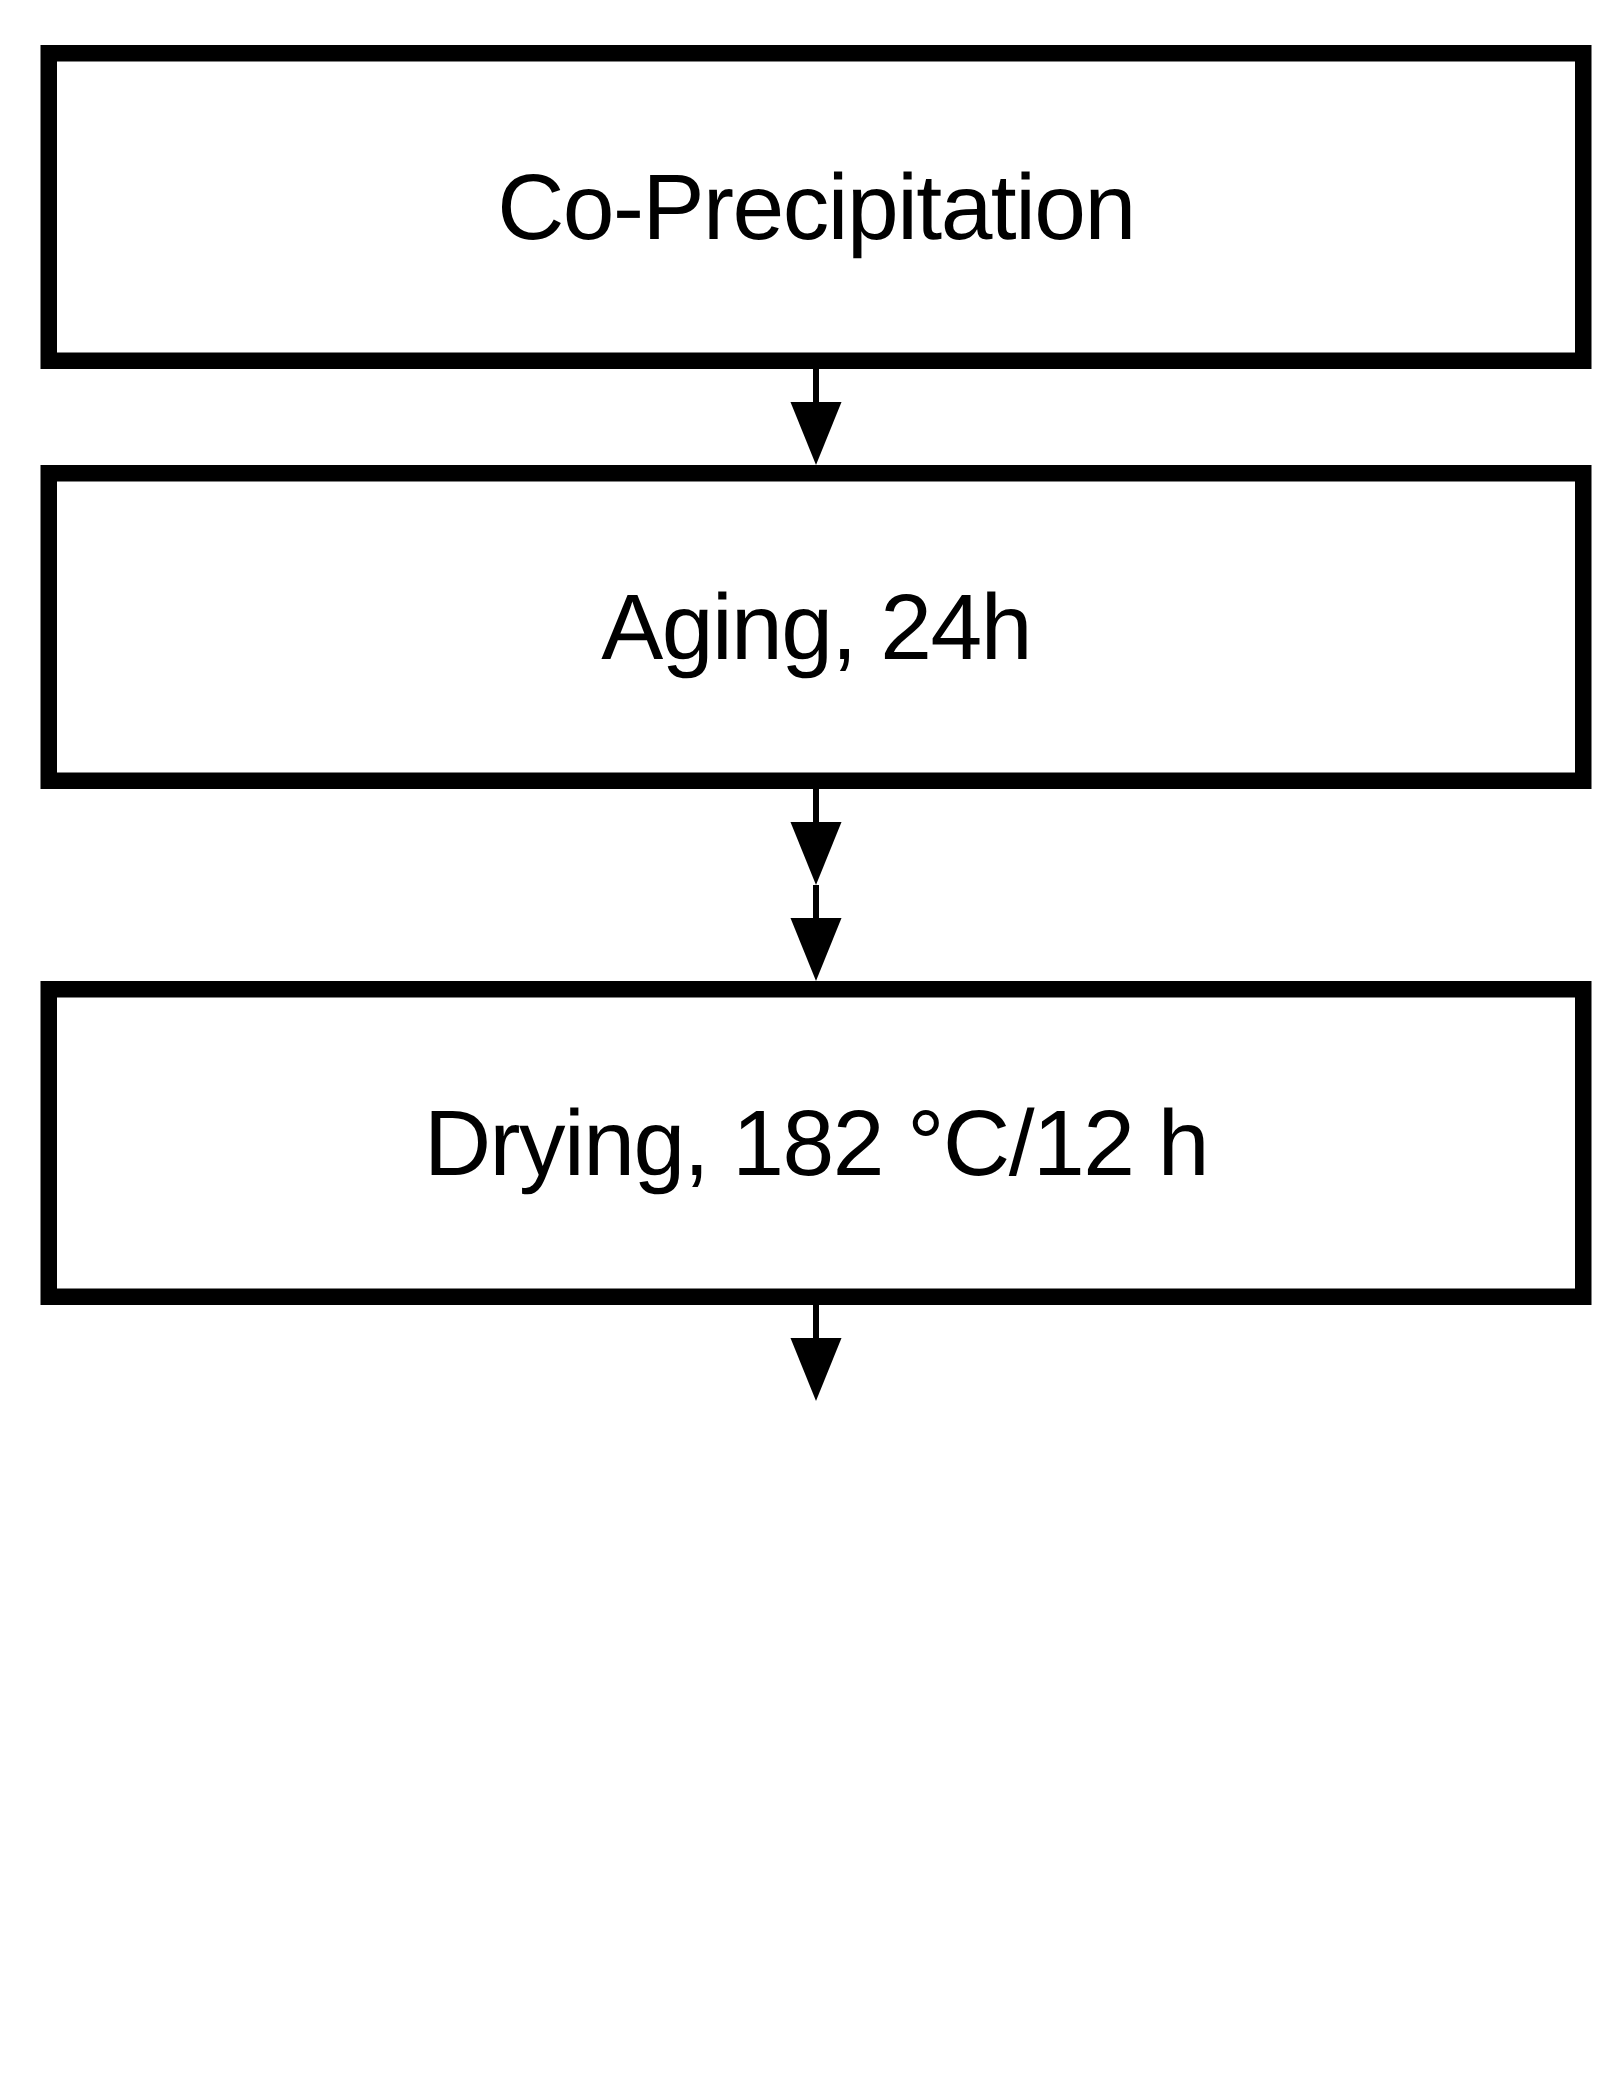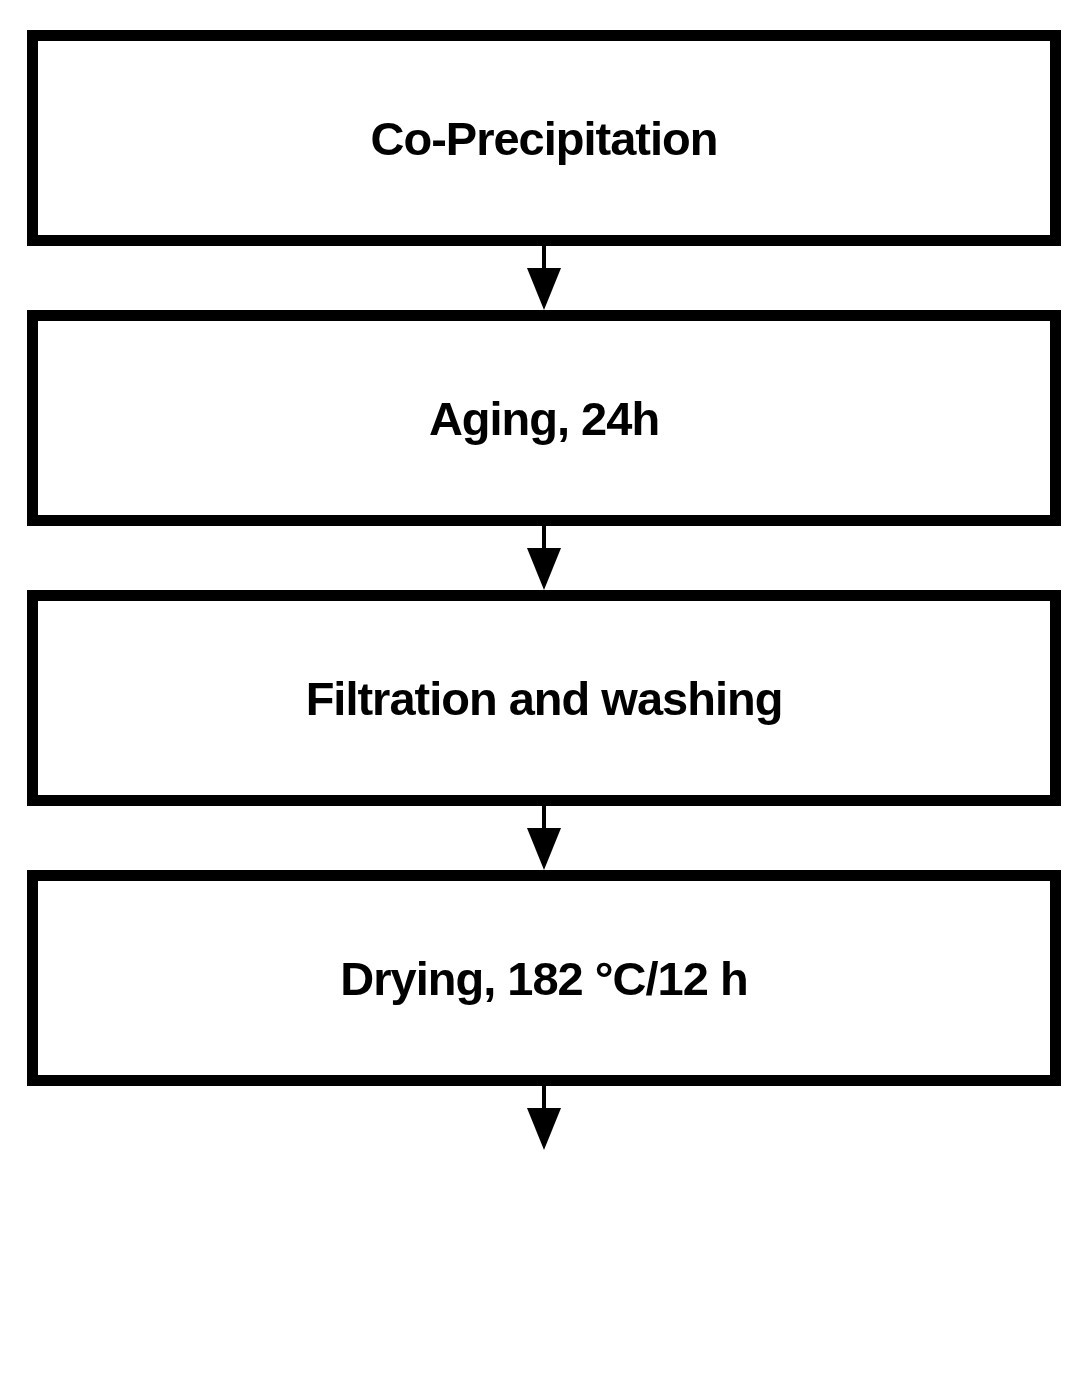--- a/index.html
+++ b/index.html
@@ -21,22 +21,22 @@
     margin-left: 27px;
     width: 1034px;
     height: 216px;
     border: 11px solid #000000;
     background: #ffffff;
     display: flex;
     align-items: center;
     justify-content: center;
   }
   .flow-label {
-    font-size: 47px;
-    font-weight: bold;
+    font-size: 62px;
+    font-weight: normal;
     color: #000000;
     letter-spacing: -1px;
     white-space: nowrap;
     text-align: right;
   }
   .flow-arrow {
     width: 1034px;
     margin-left: 27px;
     height: 64px;
     display: flex;
@@ -73,23 +73,20 @@
 
   <div class="flow-box">
     <span class="flow-label">Aging, 24h</span>
   </div>
 
   <div class="flow-arrow">
     <div class="stem"></div>
     <div class="head"></div>
   </div>
 
-  <div class="flow-box">
-    <span class="flow-label">Filtration and washing</span>
-  </div>
 
   <div class="flow-arrow">
     <div class="stem"></div>
     <div class="head"></div>
   </div>
 
   <div class="flow-box">
     <span class="flow-label">Drying, 182 °C/12 h</span>
   </div>
 

